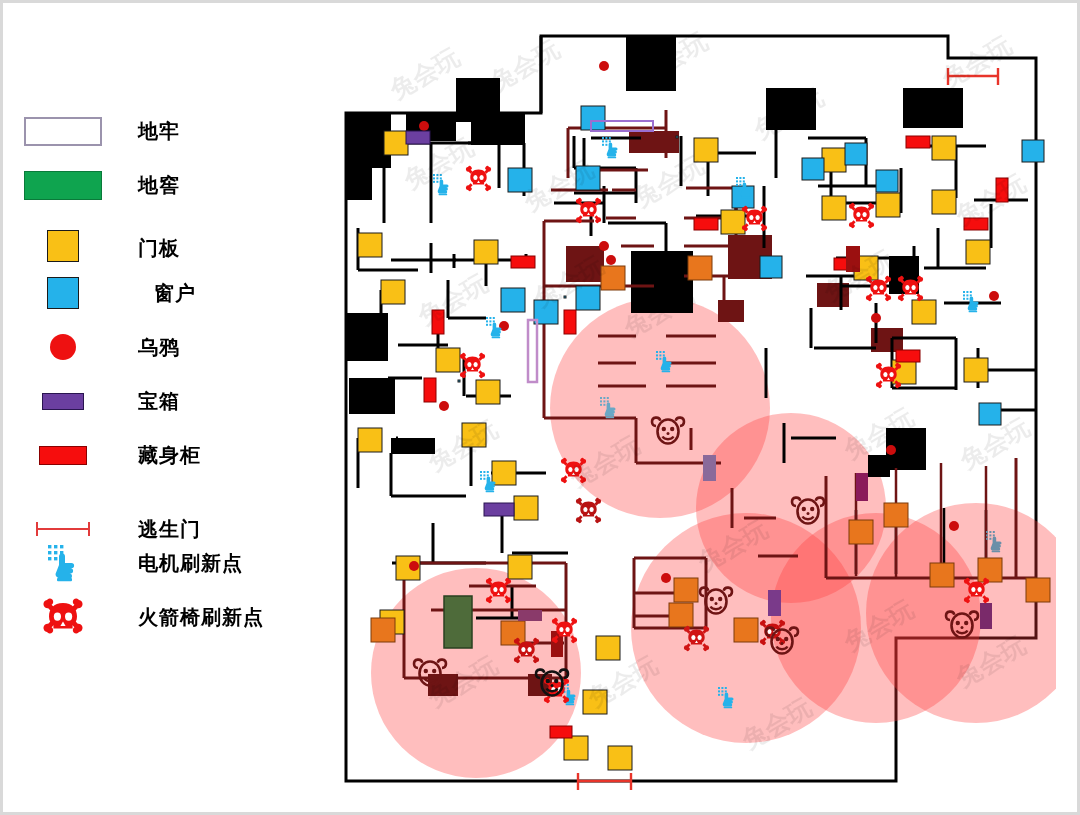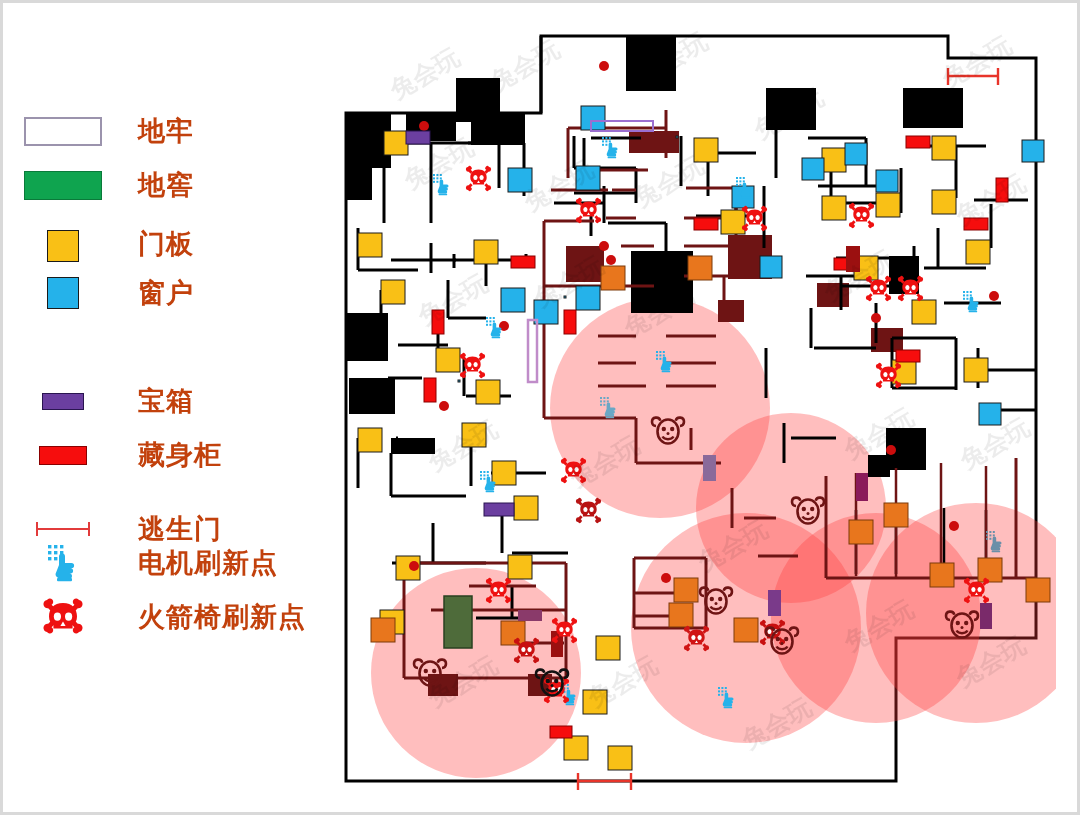--- a/index.html
+++ b/index.html
@@ -7,21 +7,21 @@
   #root{position:relative;width:1080px;height:815px;background:#ffffff;overflow:hidden;}
 
   
   .frame{position:absolute;left:0;top:0;width:1080px;height:815px;
          border:3px solid #d9d9d9;box-sizing:border-box;pointer-events:none;}
 
   
   #legend{position:absolute;left:8px;top:108px;width:320px;height:550px;}
   .leg-row{position:absolute;left:0;width:320px;height:46px;display:flex;align-items:center;}
   .leg-sw{width:110px;display:flex;align-items:center;justify-content:center;flex:0 0 110px;}
-  .leg-lbl{font-size:27px;font-weight:bold;color:#c2410c;letter-spacing:1px;
+  .leg-lbl{font-size:20px;font-weight:bold;color:#000000;letter-spacing:1px;
            font-family:"DejaVu Sans","Liberation Sans",sans-serif;padding-left:20px;white-space:nowrap;}
 
   .sw-dungeon{width:78px;height:29px;background:#ffffff;border:2px solid #9b93ad;box-sizing:border-box;}
   .sw-cellar{width:78px;height:29px;background:#0fa44f;border:1.5px solid #0a7a3a;box-sizing:border-box;}
   .sw-door{width:32px;height:32px;background:#f9c016;border:1px solid #1a1a1a;box-sizing:border-box;}
   .sw-window{width:32px;height:32px;background:#25b2ea;border:1px solid #1a1a1a;box-sizing:border-box;}
   .sw-crow{width:26px;height:26px;border-radius:50%;background:#ee1111;}
   .sw-chest{width:42px;height:17px;background:#6b3fa0;border:1px solid #2a1550;box-sizing:border-box;}
   .sw-locker{width:48px;height:19px;background:#f60d0d;border:1px solid #8a0000;box-sizing:border-box;}
   .sw-exit{position:relative;width:58px;height:20px;}
@@ -62,27 +62,33 @@
       <div class="leg-lbl">地窖</div>
     </div>
 
     <div class="leg-row" style="top:108px;align-items:flex-end;">
       <div class="leg-sw">
           <div class="sw-door"></div>
         </div>
       <div class="leg-lbl">门板</div>
     </div>
 
-    <div class="leg-row" style="top:162px;">
+    <div class="leg-row" style="top:162px;gap:16px;">
       <div class="leg-sw">
           <div class="sw-window"></div>
         </div>
       <div class="leg-lbl">窗户</div>
     </div>
 
+    <div class="leg-row" style="top:216px;">
+      <div class="leg-sw">
+          <div class="sw-crow"></div>
+        </div>
+      <div class="leg-lbl">乌鸦</div>
+    </div>
 
     <div class="leg-row" style="top:270px;">
       <div class="leg-sw">
           <div class="sw-chest"></div>
         </div>
       <div class="leg-lbl">宝箱</div>
     </div>
 
     <div class="leg-row" style="top:324px;">
       <div class="leg-sw">

